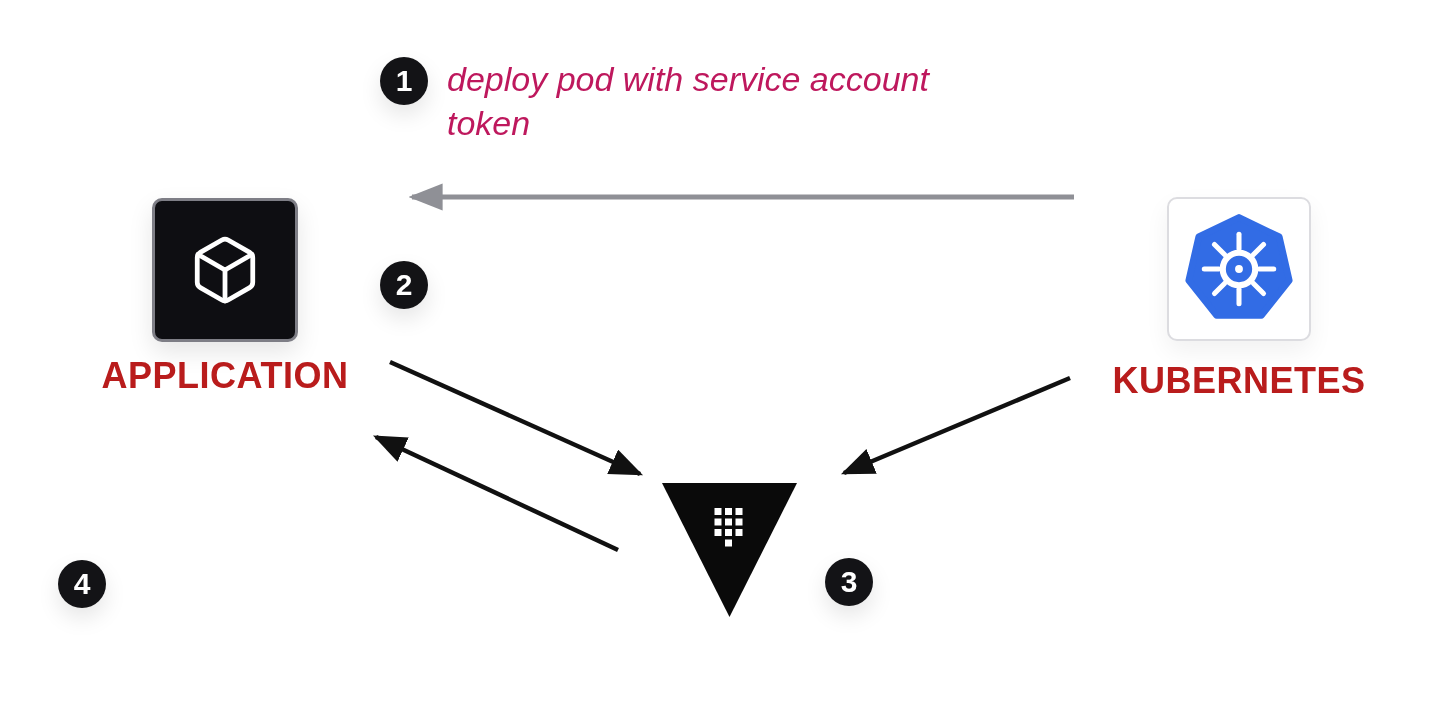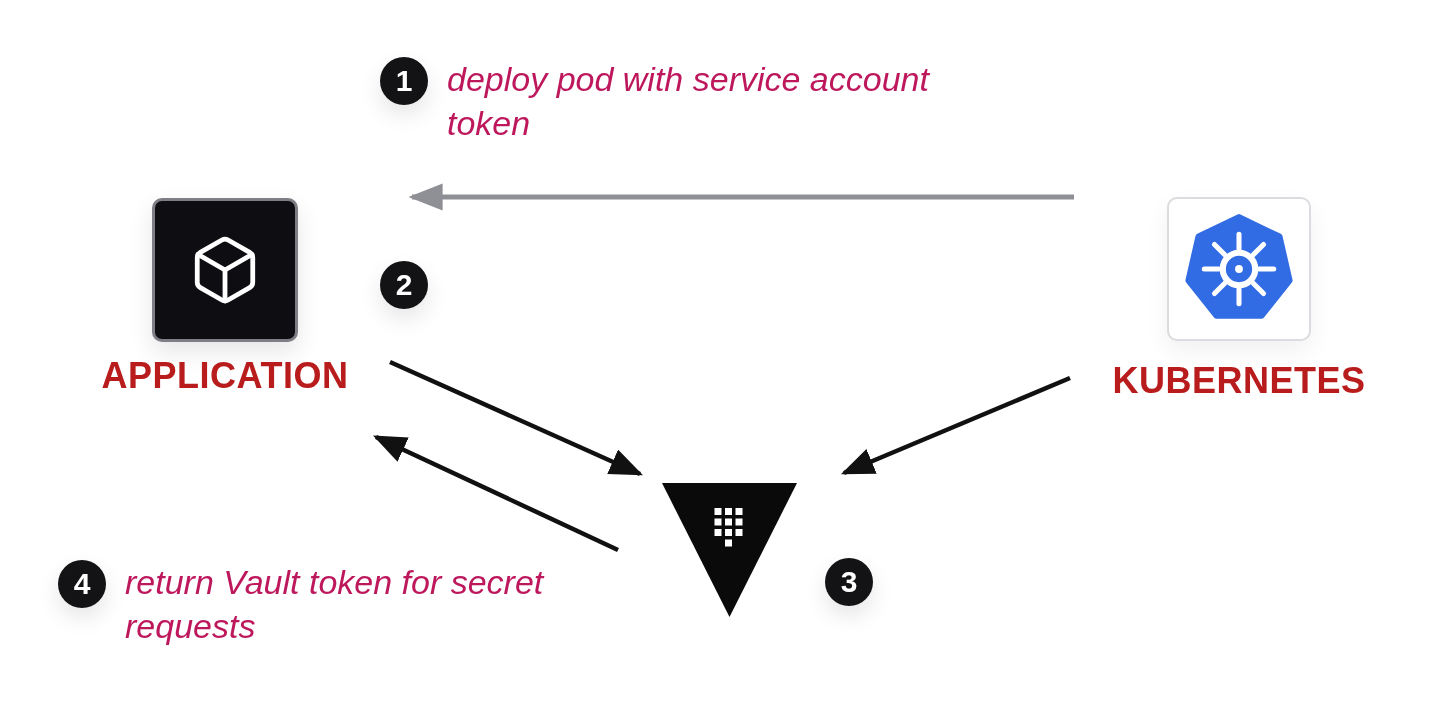--- a/index.html
+++ b/index.html
@@ -165,16 +165,15 @@
   <div class="step step-2">
     <div class="badge">2</div>
   </div>
 
   <div class="step step-3">
     <div class="badge">3</div>
   </div>
 
   <div class="step step-4">
     <div class="badge">4</div>
-    <div class="step-text">return Vault token for secret requests</div>
   </div>
 
 </div>
 
 </body></html>

